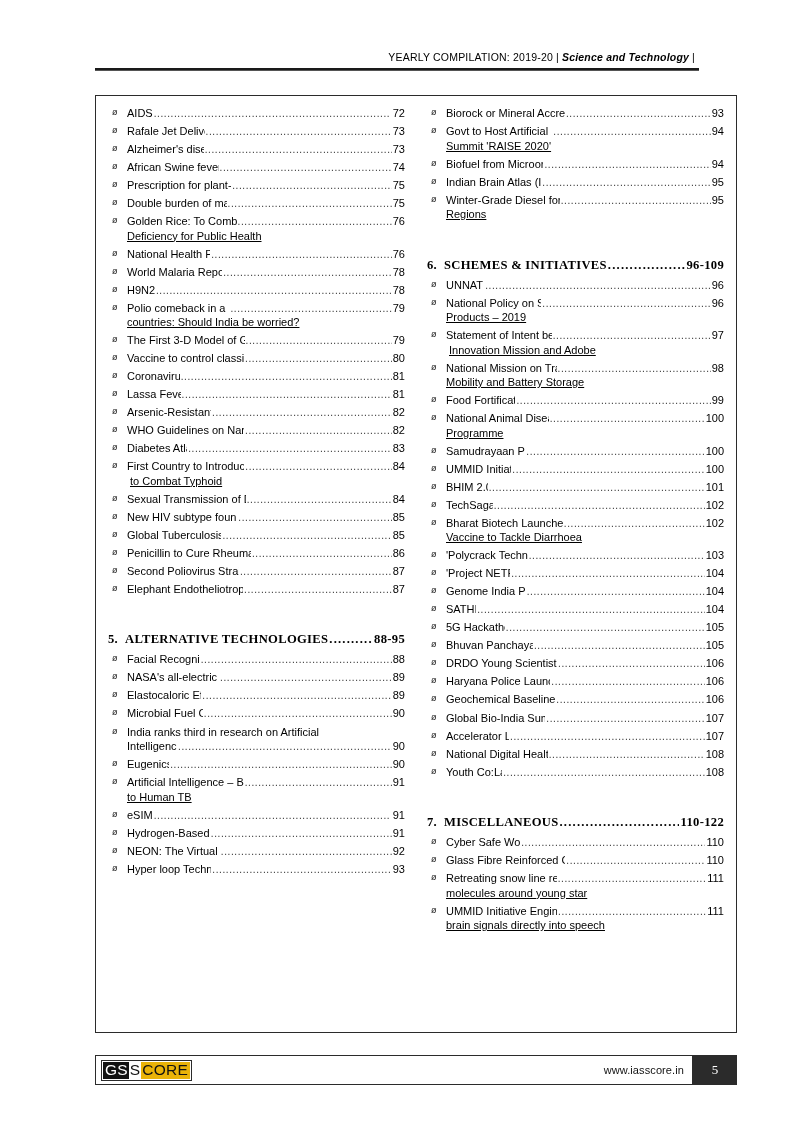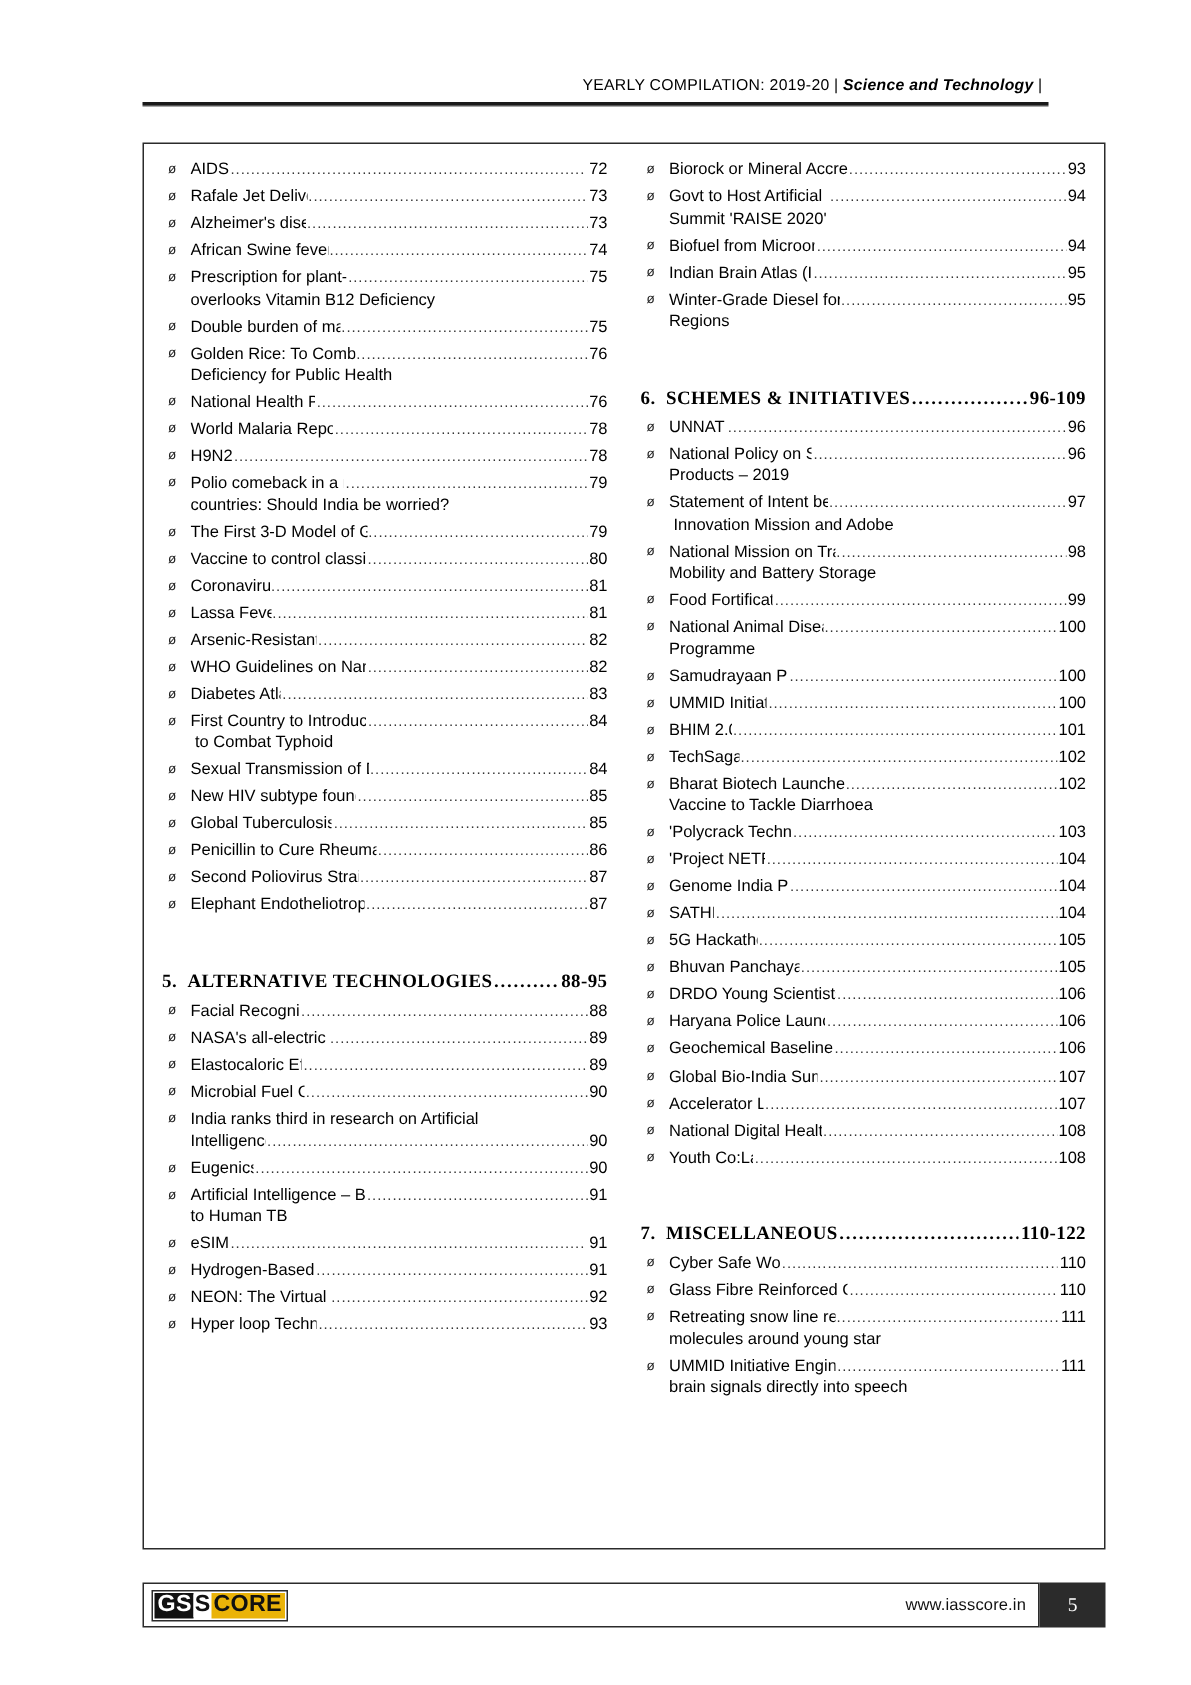--- a/index.html
+++ b/index.html
@@ -135,20 +135,21 @@
     padding: 0 1px;
     min-width: 2px;
   }
   .entry-page {
     flex: 0 0 auto;
     white-space: nowrap;
     padding-left: 1px;
   }
   .entry-line2 {
     white-space: nowrap;
+    text-decoration: underline;
   }
   .entry-line2.indent { padding-left: 3px; }
 
   
   .footer {
     position: absolute;
     left: 95px;
     top: 1055px;
     width: 642px;
     height: 30px;
@@ -163,21 +164,21 @@
     align-items: center;
     justify-content: space-between;
     padding: 0 8px 0 5px;
   }
   .logo {
     display: inline-flex;
     align-items: stretch;
     border: 1px solid #2b2b2b;
     height: 21px;
     font-family: "Liberation Sans", sans-serif;
-    font-weight: bold;
+    font-weight: normal;
     font-size: 15.5px;
     letter-spacing: 0.2px;
     padding: 1px;
   }
   .logo-gs {
     background: #111111;
     color: #ffffff;
     padding: 0 1px 0 2px;
     display: flex;
     align-items: center;
@@ -269,21 +270,20 @@
           </div>
         </div>
         <div class="toc-entry">
           <span class="bullet">ø</span>
           <div class="entry-body">
             <div class="entry-line1">
               <span class="entry-label">Prescription for plant-based diet</span>
               <span class="entry-dots">......................................................................</span>
               <span class="entry-page">75</span>
             </div>
-            <div class="entry-line2">overlooks Vitamin B12 Deficiency</div>
           </div>
         </div>
         <div class="toc-entry">
           <span class="bullet">ø</span>
           <div class="entry-body">
             <div class="entry-line1">
               <span class="entry-label">Double burden of malnutrition</span>
               <span class="entry-dots">......................................................................</span>
               <span class="entry-page">75</span>
             </div>

